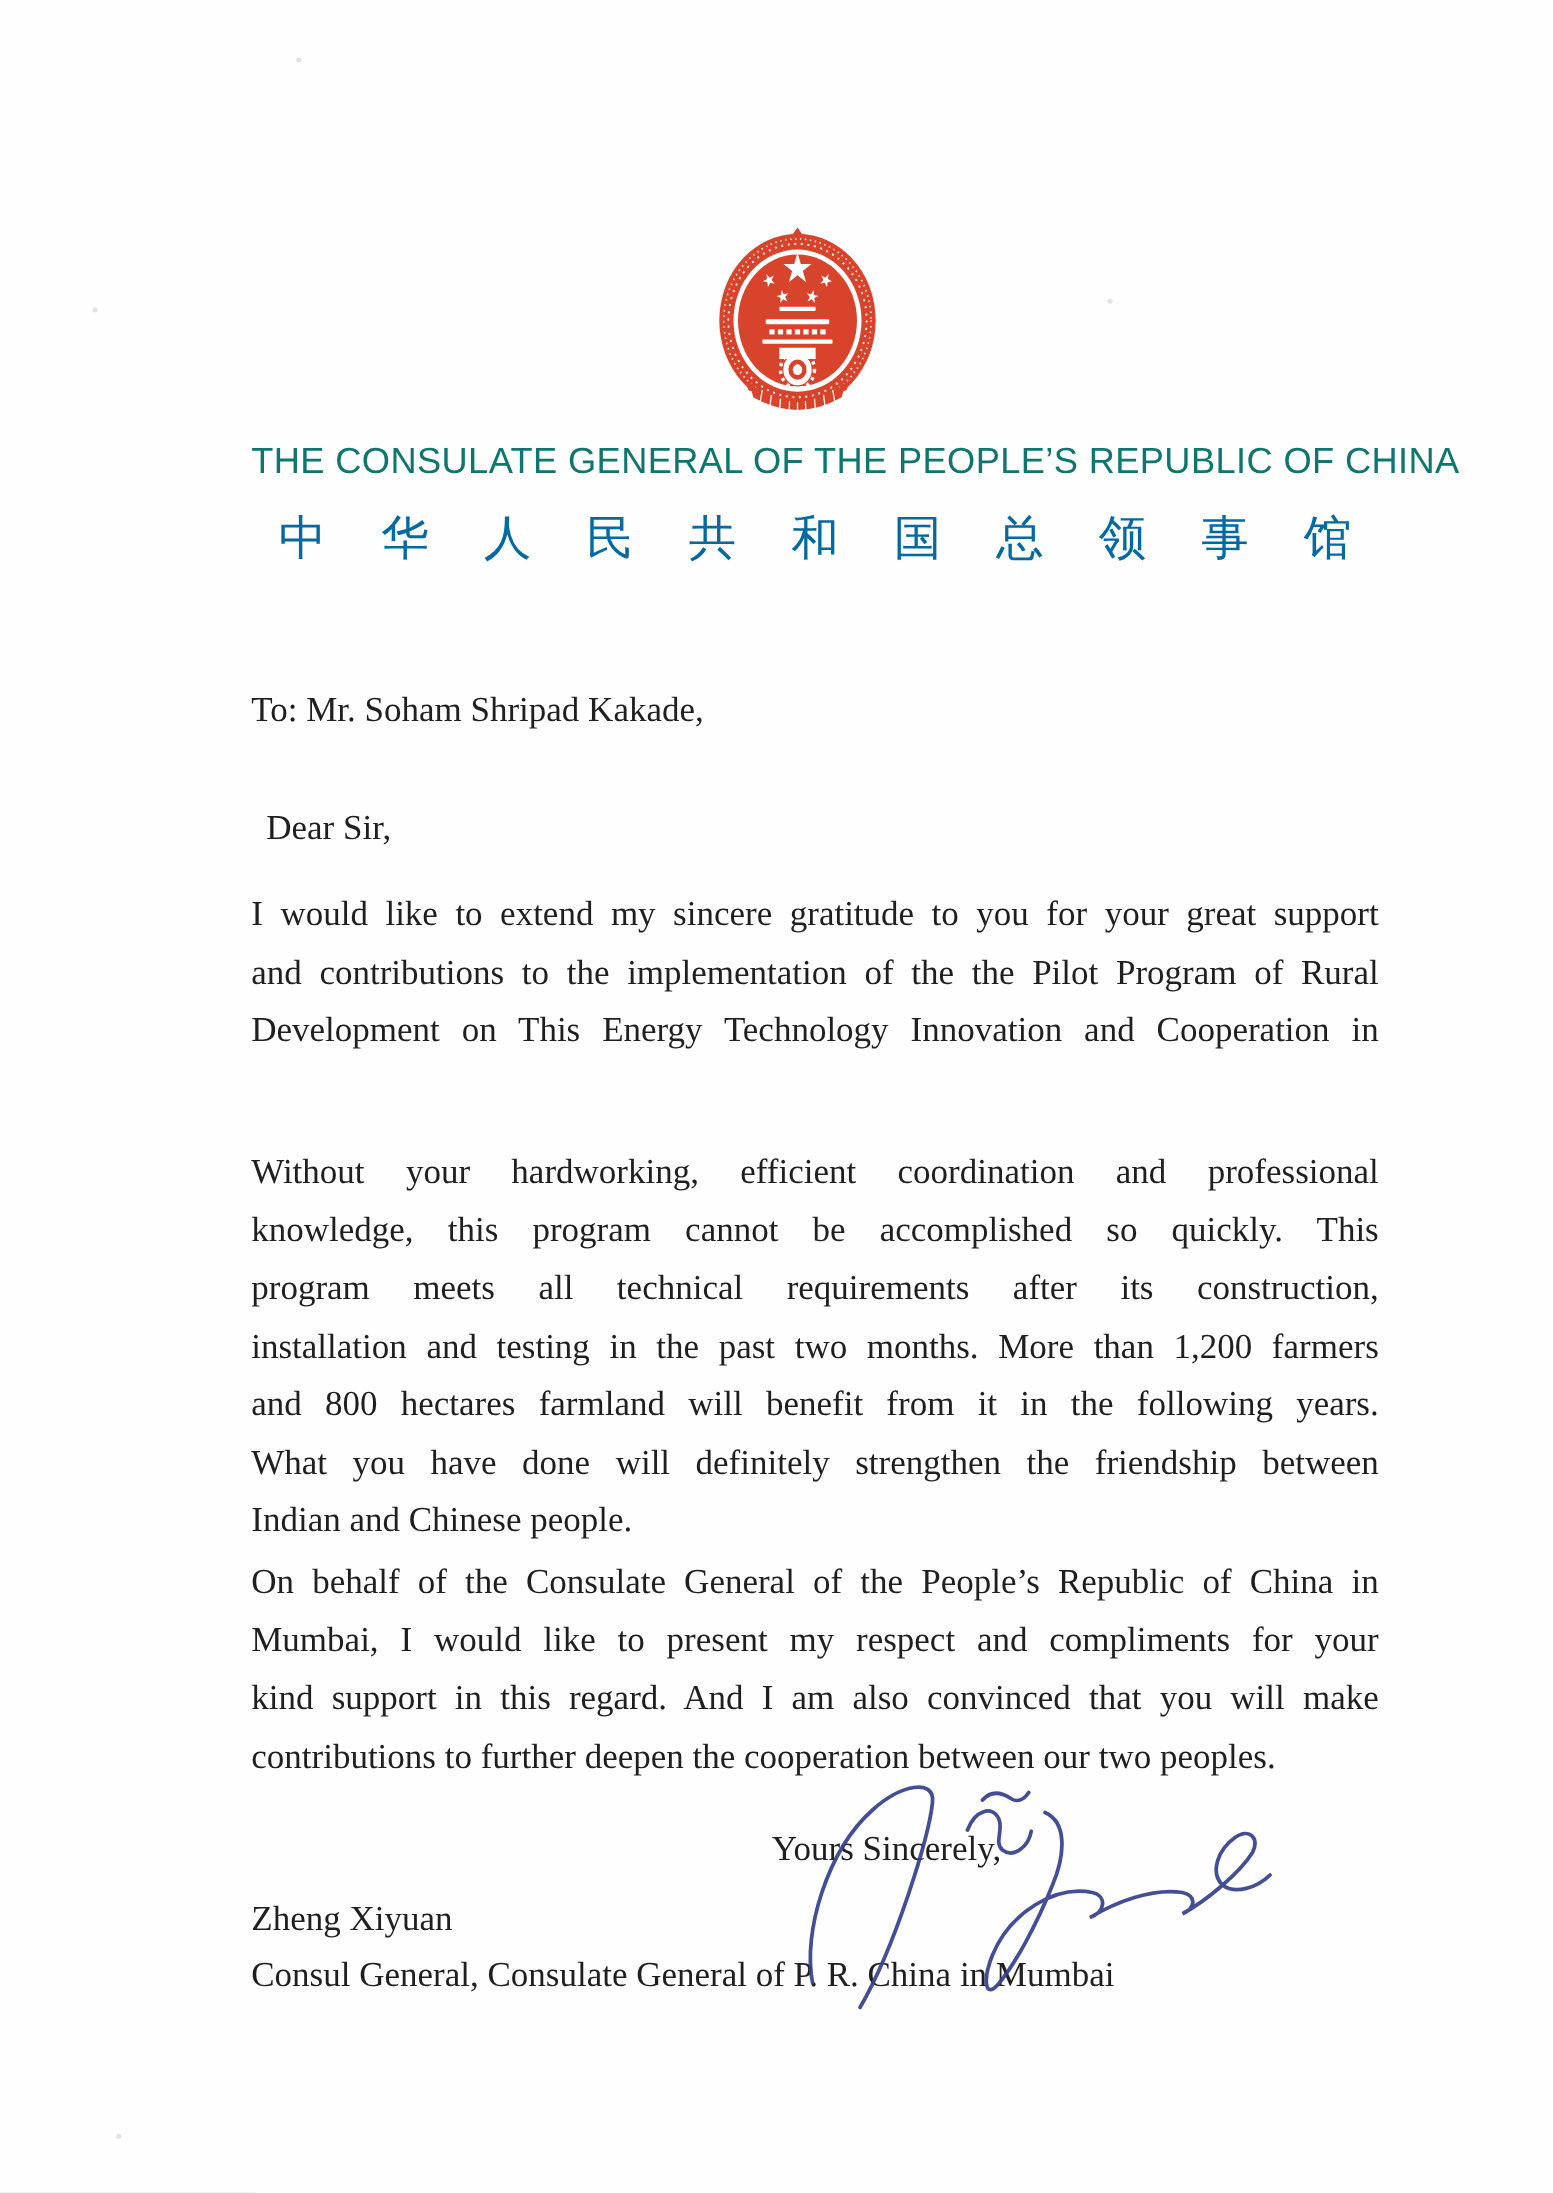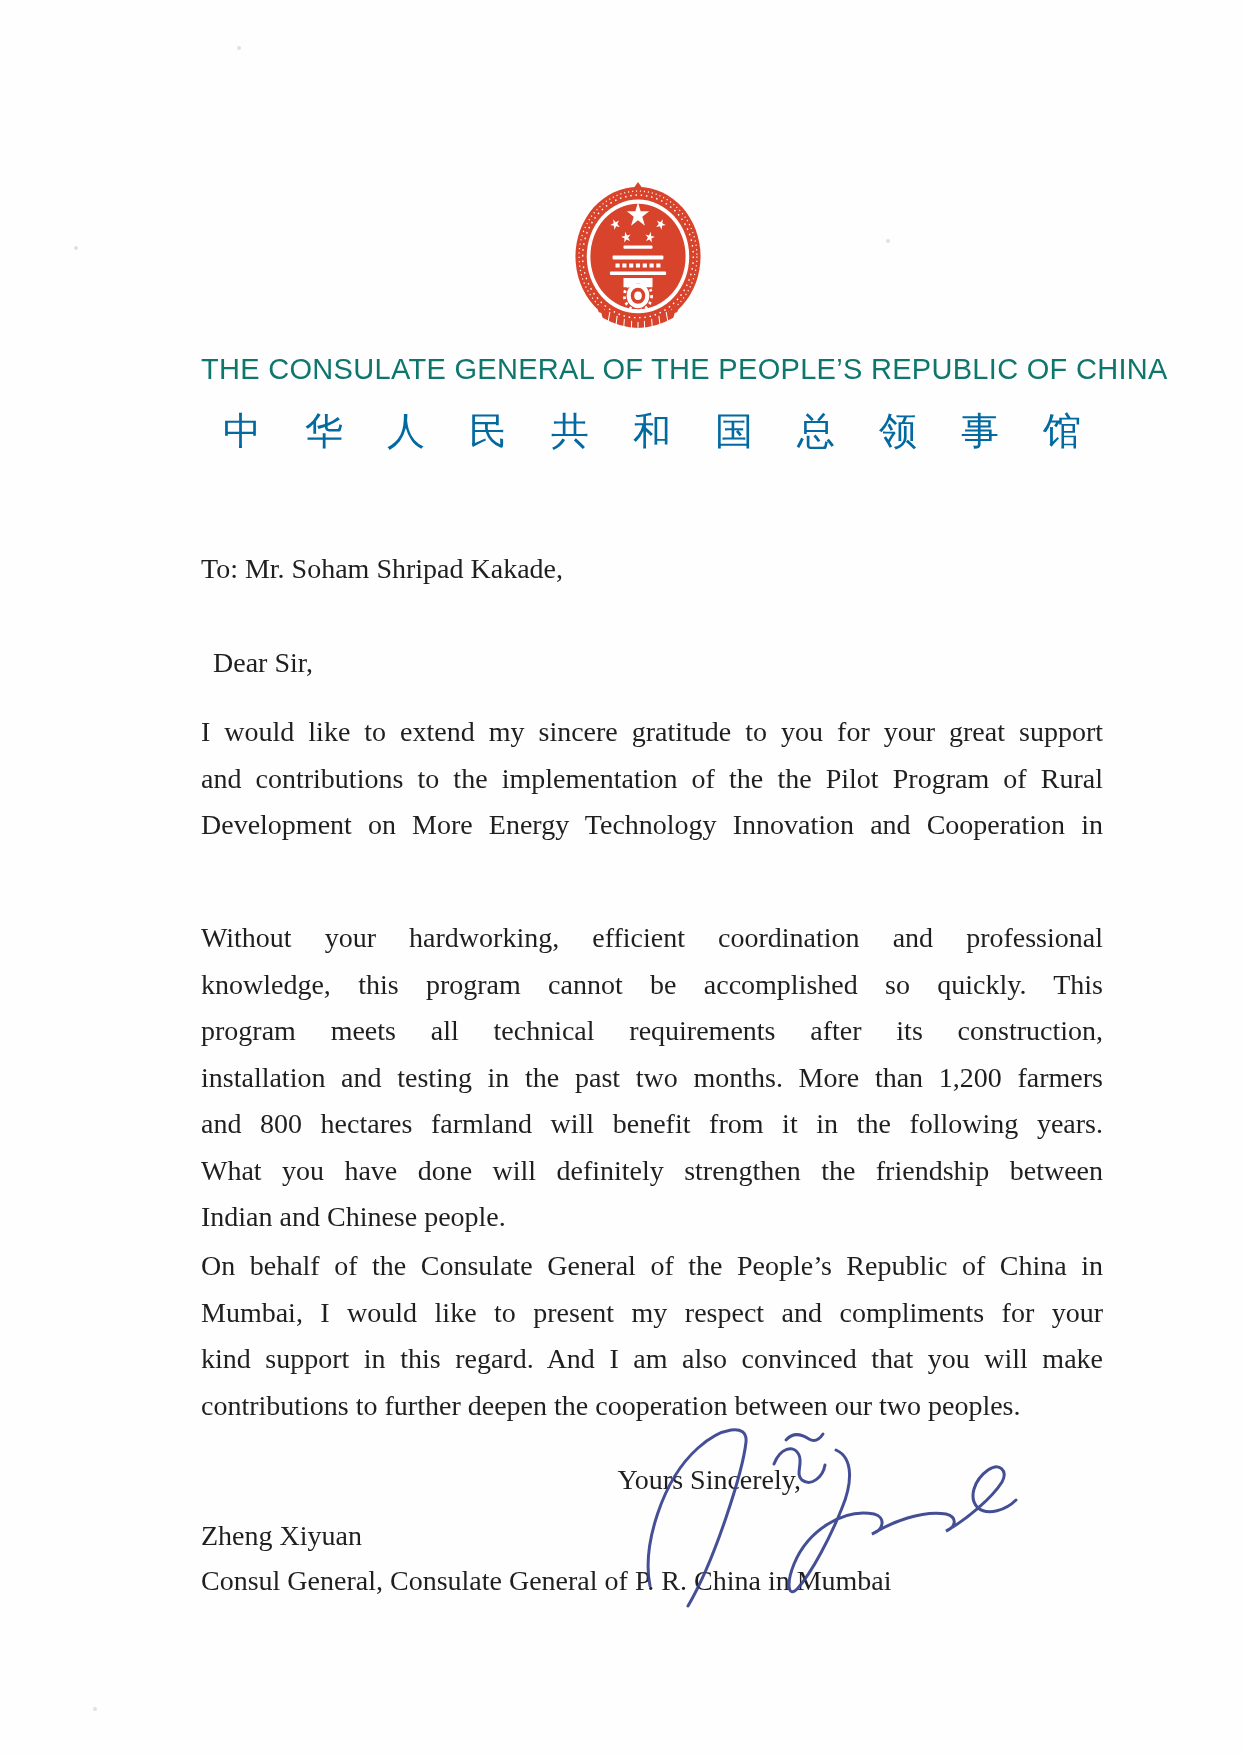--- a/index.html
+++ b/index.html
@@ -96,21 +96,21 @@
 
   <div class="org-en">THE CONSULATE GENERAL OF THE PEOPLE’S REPUBLIC OF CHINA</div>
   <div class="org-zh">中华人民共和国总领事馆</div>
 
   <div class="to-line bodytext">To: Mr. Soham Shripad Kakade,</div>
   <div class="salutation bodytext">Dear Sir,</div>
 
   <div class="para para-1 bodytext">
     <span class="ln">I would like to extend my sincere gratitude to you for your great support</span>
     <span class="ln">and contributions to the implementation of the the Pilot Program of Rural</span>
-    <span class="ln">Development on More Energy Technology Innovation and Cooperation in</span>
+    <span class="ln">Development on This Energy Technology Innovation and Cooperation in</span>
   </div>
 
   <div class="para para-2 bodytext">
     <span class="ln">Without your hardworking, efficient coordination and professional</span>
     <span class="ln">knowledge, this program cannot be accomplished so quickly. This</span>
     <span class="ln">program meets all technical requirements after its construction,</span>
     <span class="ln">installation and testing in the past two months. More than 1,200 farmers</span>
     <span class="ln">and 800 hectares farmland will benefit from it in the following years.</span>
     <span class="ln">What you have done will definitely strengthen the friendship between</span>
     <span class="ln last">Indian and Chinese people.</span>

